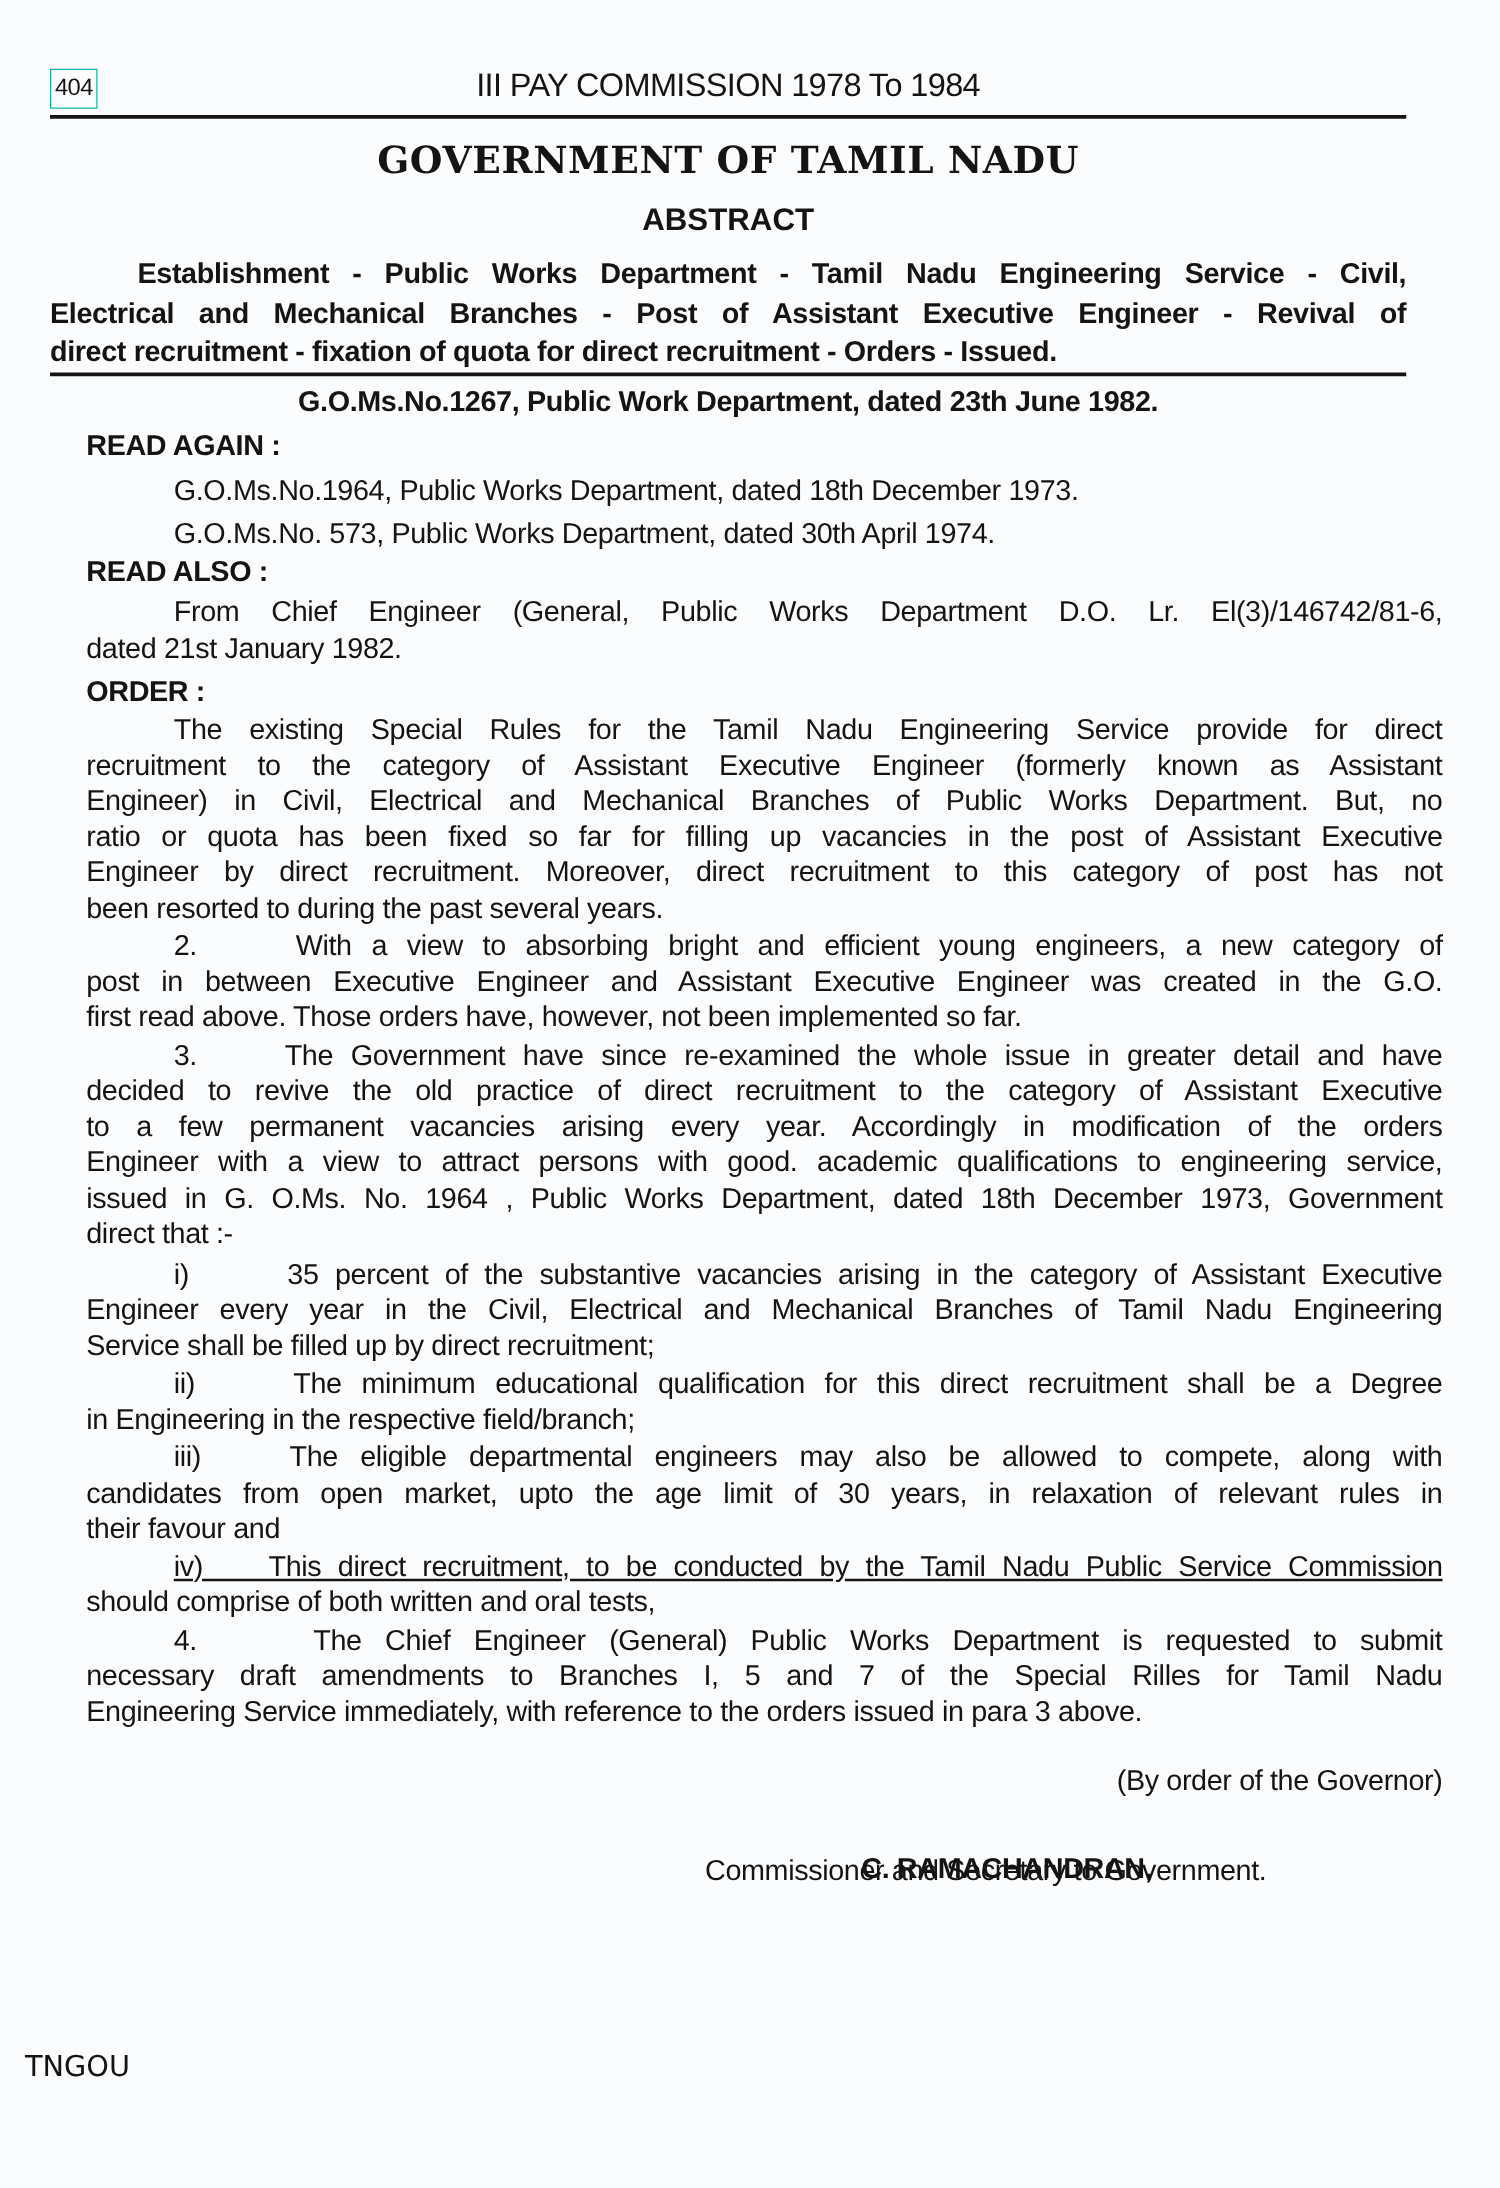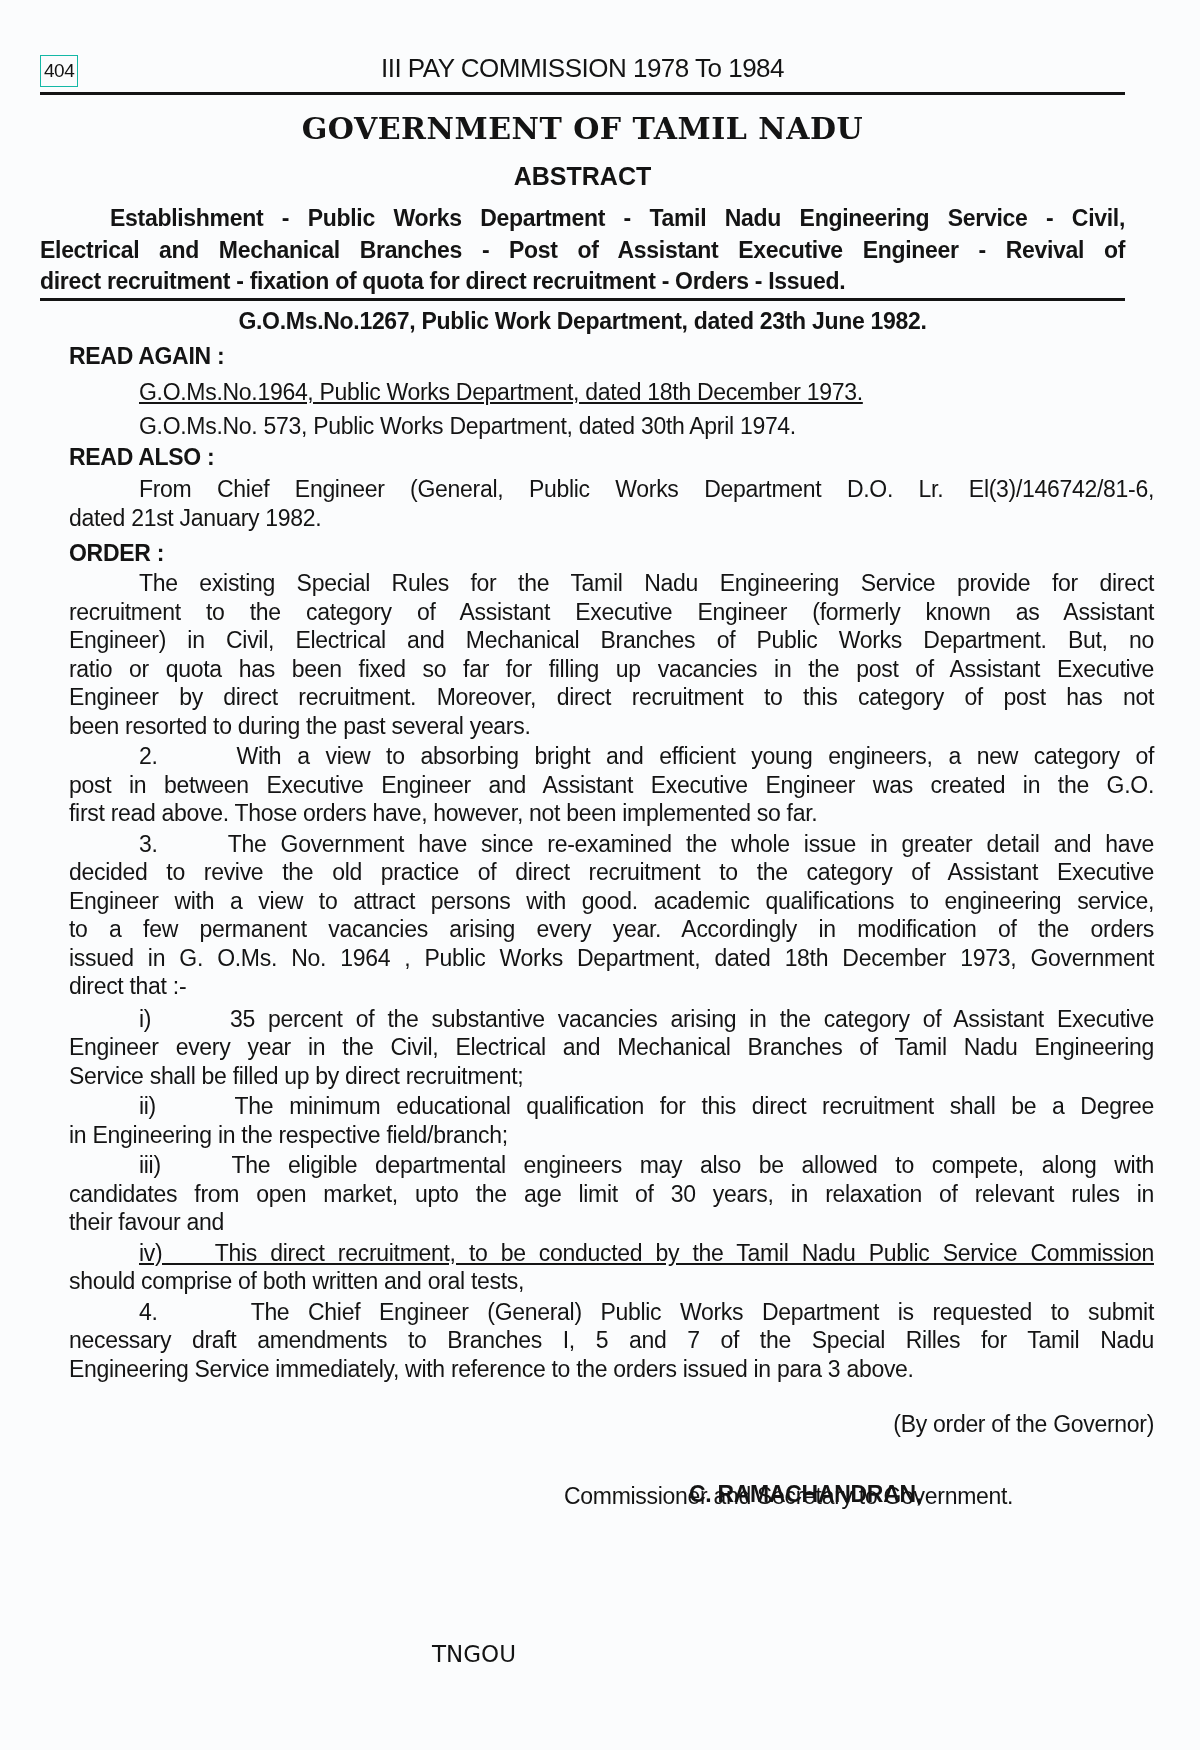--- a/index.html
+++ b/index.html
@@ -58,23 +58,22 @@
       letter-spacing: -0.3px;
       margin-left: 29px;
     }
     .heading { font-weight: bold; font-size: 23px; line-height: 32px; }
     .line { display: block; white-space: nowrap; }
     .just { display: block; text-align: justify; text-align-last: justify; white-space: normal; }
     .indent { padding-left: 70px; }
     .center { text-align: right; }
     .footer-mark {
       position: absolute; left: 0; width: 948px; top: 1640px;
-      text-align: center;
       font-family: "DejaVu Sans", sans-serif;
-      font-size: 23px; line-height: 28px;
+      font-size: 23px; line-height: 28px; padding-left: 20px;
     }
   </style>
 </head>
 <body>
 
 <div class="page">
 
   <div class="page-badge">404</div>
   <div class="running-head">III PAY COMMISSION 1978 To 1984</div>
   <div class="rule-top"></div>
@@ -86,21 +85,21 @@
     <span class="just indent" style="padding-left:70px">Establishment - Public Works Department - Tamil Nadu Engineering Service - Civil,</span>
     <span class="just">Electrical and Mechanical Branches - Post of Assistant Executive Engineer - Revival of</span>
     <span class="line">direct recruitment - fixation of quota for direct recruitment - Orders - Issued.</span>
   </div>
   <div class="rule-mid"></div>
 
   <div class="go-number">G.O.Ms.No.1267, Public Work Department, dated 23th June 1982.</div>
 
   <div class="body-text" style="top:340px;">
     <div class="heading">READ AGAIN :</div>
-    <div class="line indent" style="line-height:36px; margin-top:2px;text-decoration:underline;">G.O.Ms.No.1964, Public Works Department, dated 18th December 1973.</div>
+    <div class="line indent" style="line-height:36px; margin-top:2px;">G.O.Ms.No.1964, Public Works Department, dated 18th December 1973.</div>
     <div class="line indent" style="line-height:32px;">G.O.Ms.No. 573, Public Works Department, dated 30th April 1974.</div>
   </div>
 
   <div class="body-text" style="top:441px;">
     <div class="heading">READ ALSO :</div>
     <div class="just indent" style="margin-top:2px;">From Chief Engineer (General, Public Works Department D.O. Lr. El(3)/146742/81-6,</div>
     <div class="line">dated 21st January 1982.</div>
   </div>
 
   <div class="body-text" style="top:537px;">
@@ -117,22 +116,22 @@
 
     <div style="margin-top:2px;">
       <div class="just indent" style="white-space:pre-wrap;">2.     With a view to absorbing bright and efficient young engineers, a new category of</div>
       <div class="just">post in between Executive Engineer and Assistant Executive Engineer was created in the G.O.</div>
       <div class="line">first read above. Those orders have, however, not been implemented so far.</div>
     </div>
 
     <div style="margin-top:2px;">
       <div class="just indent" style="white-space:pre-wrap;">3.     The Government have since re-examined the whole issue in greater detail and have</div>
       <div class="just">decided to revive the old practice of direct recruitment to the category of Assistant Executive</div>
+      <div class="just">to a few permanent vacancies arising every year. Accordingly in modification of the orders</div>
       <div class="just">Engineer with a view to attract persons with good. academic qualifications to engineering service,</div>
-      <div class="just">to a few permanent vacancies arising every year. Accordingly in modification of the orders</div>
       <div class="just">issued in G. O.Ms. No. 1964 , Public Works Department, dated 18th December 1973, Government</div>
       <div class="line">direct that :-</div>
     </div>
 
     <div style="margin-top:4px;">
       <div class="just indent" style="white-space:pre-wrap;">i)      35 percent of the substantive vacancies arising in the category of Assistant Executive</div>
       <div class="just">Engineer every year in the Civil, Electrical and Mechanical Branches of Tamil Nadu Engineering</div>
       <div class="line">Service shall be filled up by direct recruitment;</div>
     </div>
 

